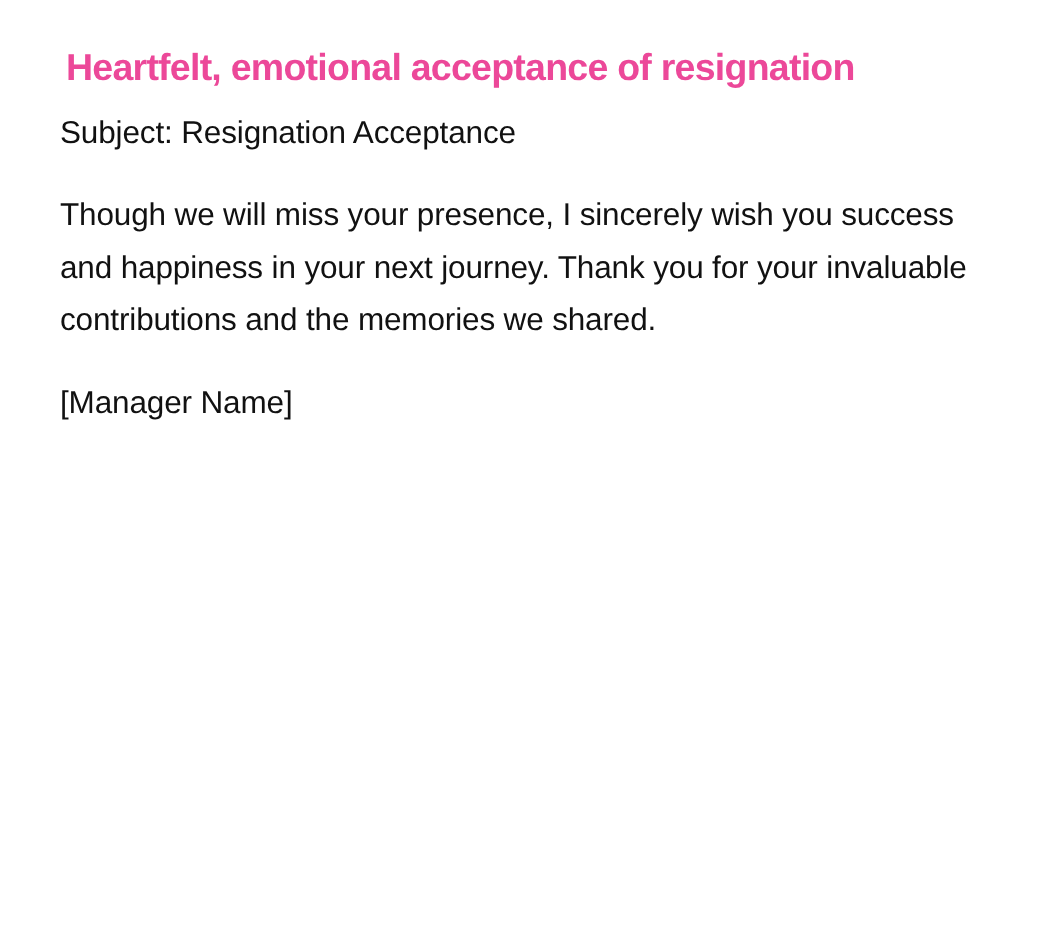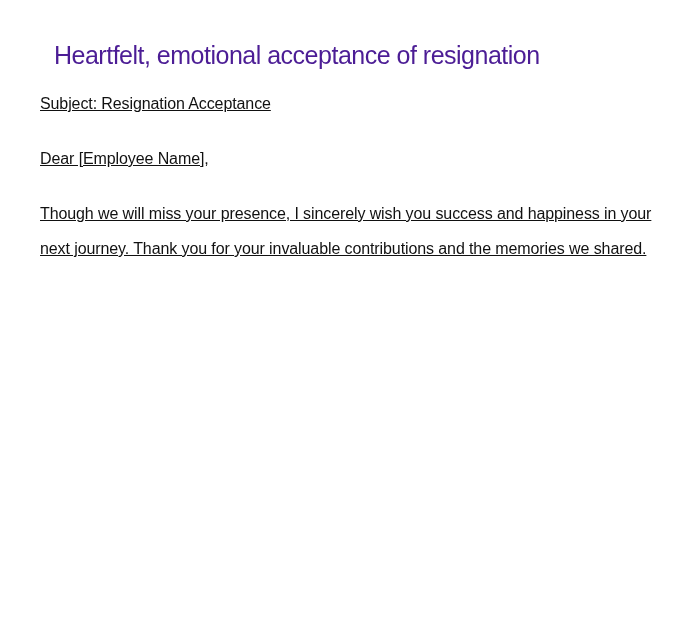--- a/index.html
+++ b/index.html
@@ -3,31 +3,30 @@
   <meta charset="utf-8">
   <style>
     html, body { margin: 0; padding: 0; background: #ffffff; }
     body { width: 700px; height: 621px; overflow: hidden; position: relative; }
     .doc {
       position: absolute; left: 40px; top: 24px; width: 620px;
       color: #111111;
       font-family: "Liberation Sans", sans-serif;
     }
     .title {
-      font-size: 25px; font-weight: normal; margin: 14px; line-height: 34px;
-      letter-spacing: -0.5px; color: #4c1d95;
+      font-size: 25px; font-weight: bold; margin: 4px; line-height: 34px;
+      letter-spacing: -0.5px; color: #ec4899;
     }
     .p {
-      font-size: 16px; line-height: 35px; margin: 0 0 20px 0;
+      font-size: 21px; line-height: 35px; margin: 0 0 20px 0;
       letter-spacing: -0.1px;
-      text-decoration: underline;
     }
     .subject { margin-top: 9px; }
   </style>
 </head>
 <body>
 
 <div class="doc">
   <h1 class="title">Heartfelt, emotional acceptance of resignation</h1>
   <p class="p subject">Subject: Resignation Acceptance</p>
-  <p class="p">Dear [Employee Name],</p>
   <p class="p">Though we will miss your presence, I sincerely wish you success and happiness in your next journey. Thank you for your invaluable contributions and the memories we shared.</p>
+  <p class="p">[Manager Name]</p>
 </div>
 
 </body></html>

